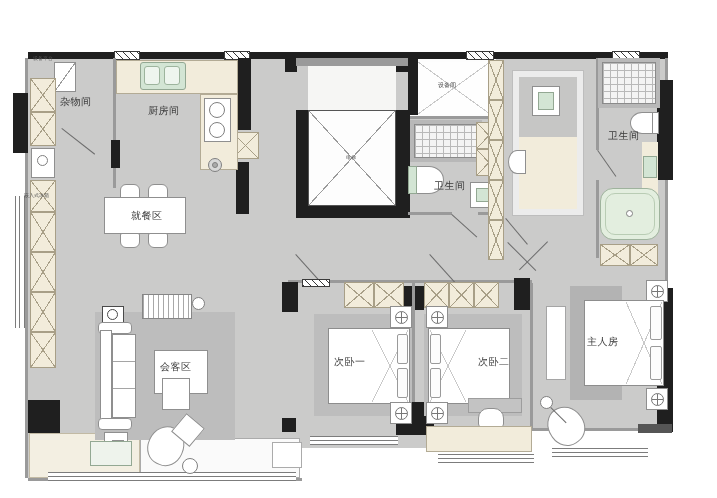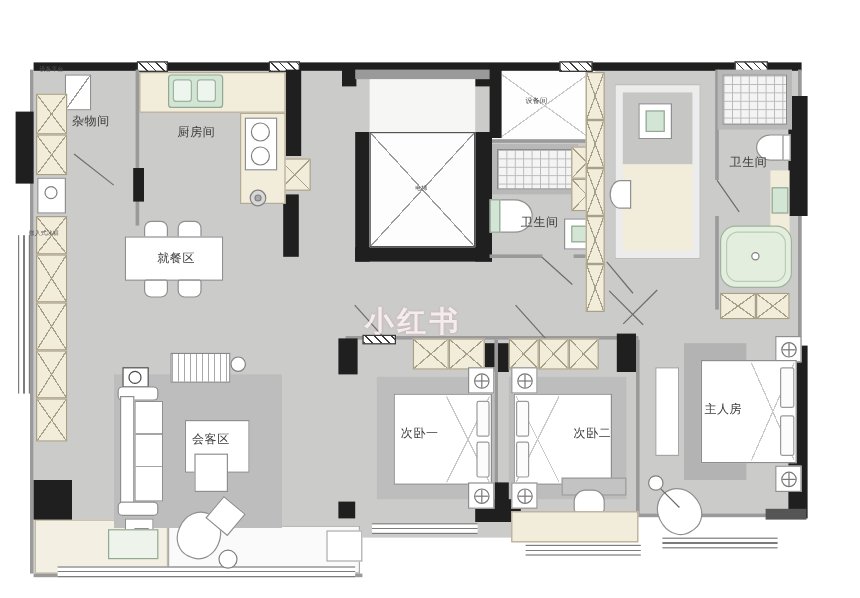--- a/index.html
+++ b/index.html
@@ -202,21 +202,20 @@
   <div class="abs furn" style="left:104px;top:432px;width:24px;height:24px;"></div>
   <div class="abs furn" style="left:112px;top:440px;width:12px;height:20px;"></div>
   <div class="abs furn" style="left:154px;top:350px;width:54px;height:44px;"></div>
   <div class="abs furn" style="left:162px;top:378px;width:28px;height:32px;"></div>
   <div class="abs lab" style="left:160px;top:362px;">会客区</div>
   <div class="abs furn" style="left:148px;top:426px;width:36px;height:40px;border-radius:50% 50% 46% 46%;transform:rotate(24deg);"></div>
   <div class="abs furn" style="left:176px;top:418px;width:24px;height:24px;transform:rotate(40deg);"></div>
   <div class="abs circ" style="left:182px;top:458px;width:16px;height:16px;"></div>
   <div class="abs green" style="left:90px;top:441px;width:42px;height:25px;background:#eef3ec;"></div>
 
-  <div class="abs watermark" style="left:304px;top:252px;">小红书</div>
 
   <div class="abs" style="left:512px;top:70px;width:72px;height:146px;background:#ececec;border:1px solid #bdbdbd;box-sizing:border-box;"></div>
   <div class="abs" style="left:519px;top:77px;width:58px;height:60px;background:#c6c6c5;"></div>
   <div class="abs furn" style="left:532px;top:86px;width:28px;height:30px;"></div>
   <div class="abs green" style="left:538px;top:92px;width:16px;height:18px;"></div>
   <div class="abs cream" style="left:519px;top:137px;width:58px;height:72px;border:none;"></div>
   <div class="abs toiletL" style="left:508px;top:150px;width:18px;height:24px;"></div>
   <div class="abs doorline" style="left:506px;top:218px;width:34px;transform:rotate(50deg);"></div>
 
   <div class="abs" style="left:598px;top:58px;width:62px;height:50px;background:#b8b8b8;"></div>

